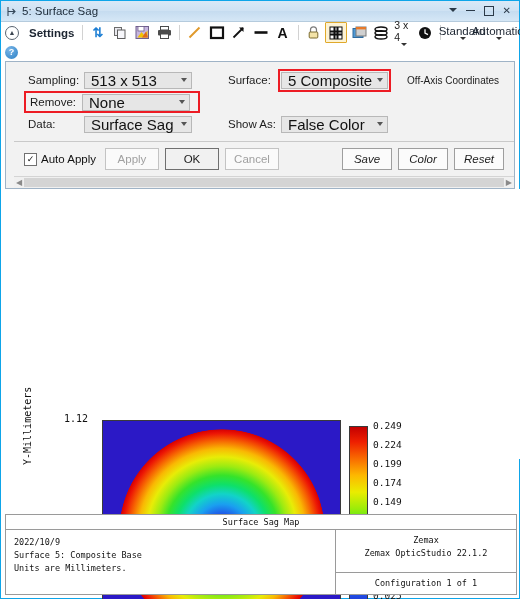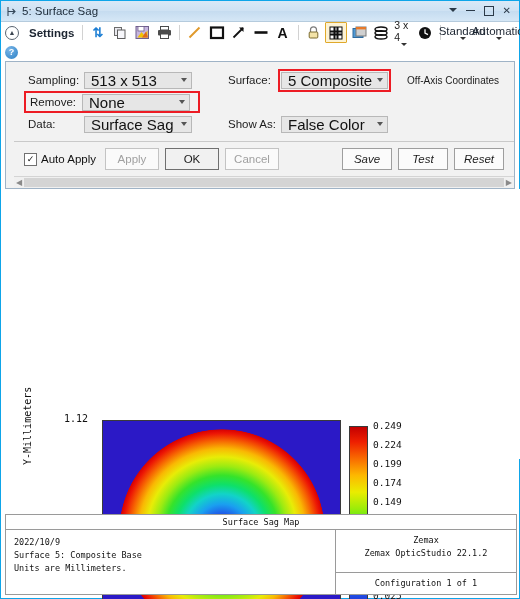--- a/index.html
+++ b/index.html
@@ -423,21 +423,21 @@
     <div class="btnrow">
       <div class="chk">
           <span>✓</span>
         </div>
       <div class="chk-lbl">Auto Apply</div>
       <div class="btn dim">Apply</div>
       <div class="btn strong">OK</div>
       <div class="btn dim">Cancel</div>
       <div class="btn-right-group">
         <div class="btn right">Save</div>
-        <div class="btn right">Test</div>
+        <div class="btn right">Color</div>
         <div class="btn right">Reset</div>
       </div>
     </div>
 
     <div class="hscroll">
       <span class="hs-arrow">◀</span>
       <span class="hs-track"></span>
       <span class="hs-arrow">▶</span>
     </div>
   </div>

